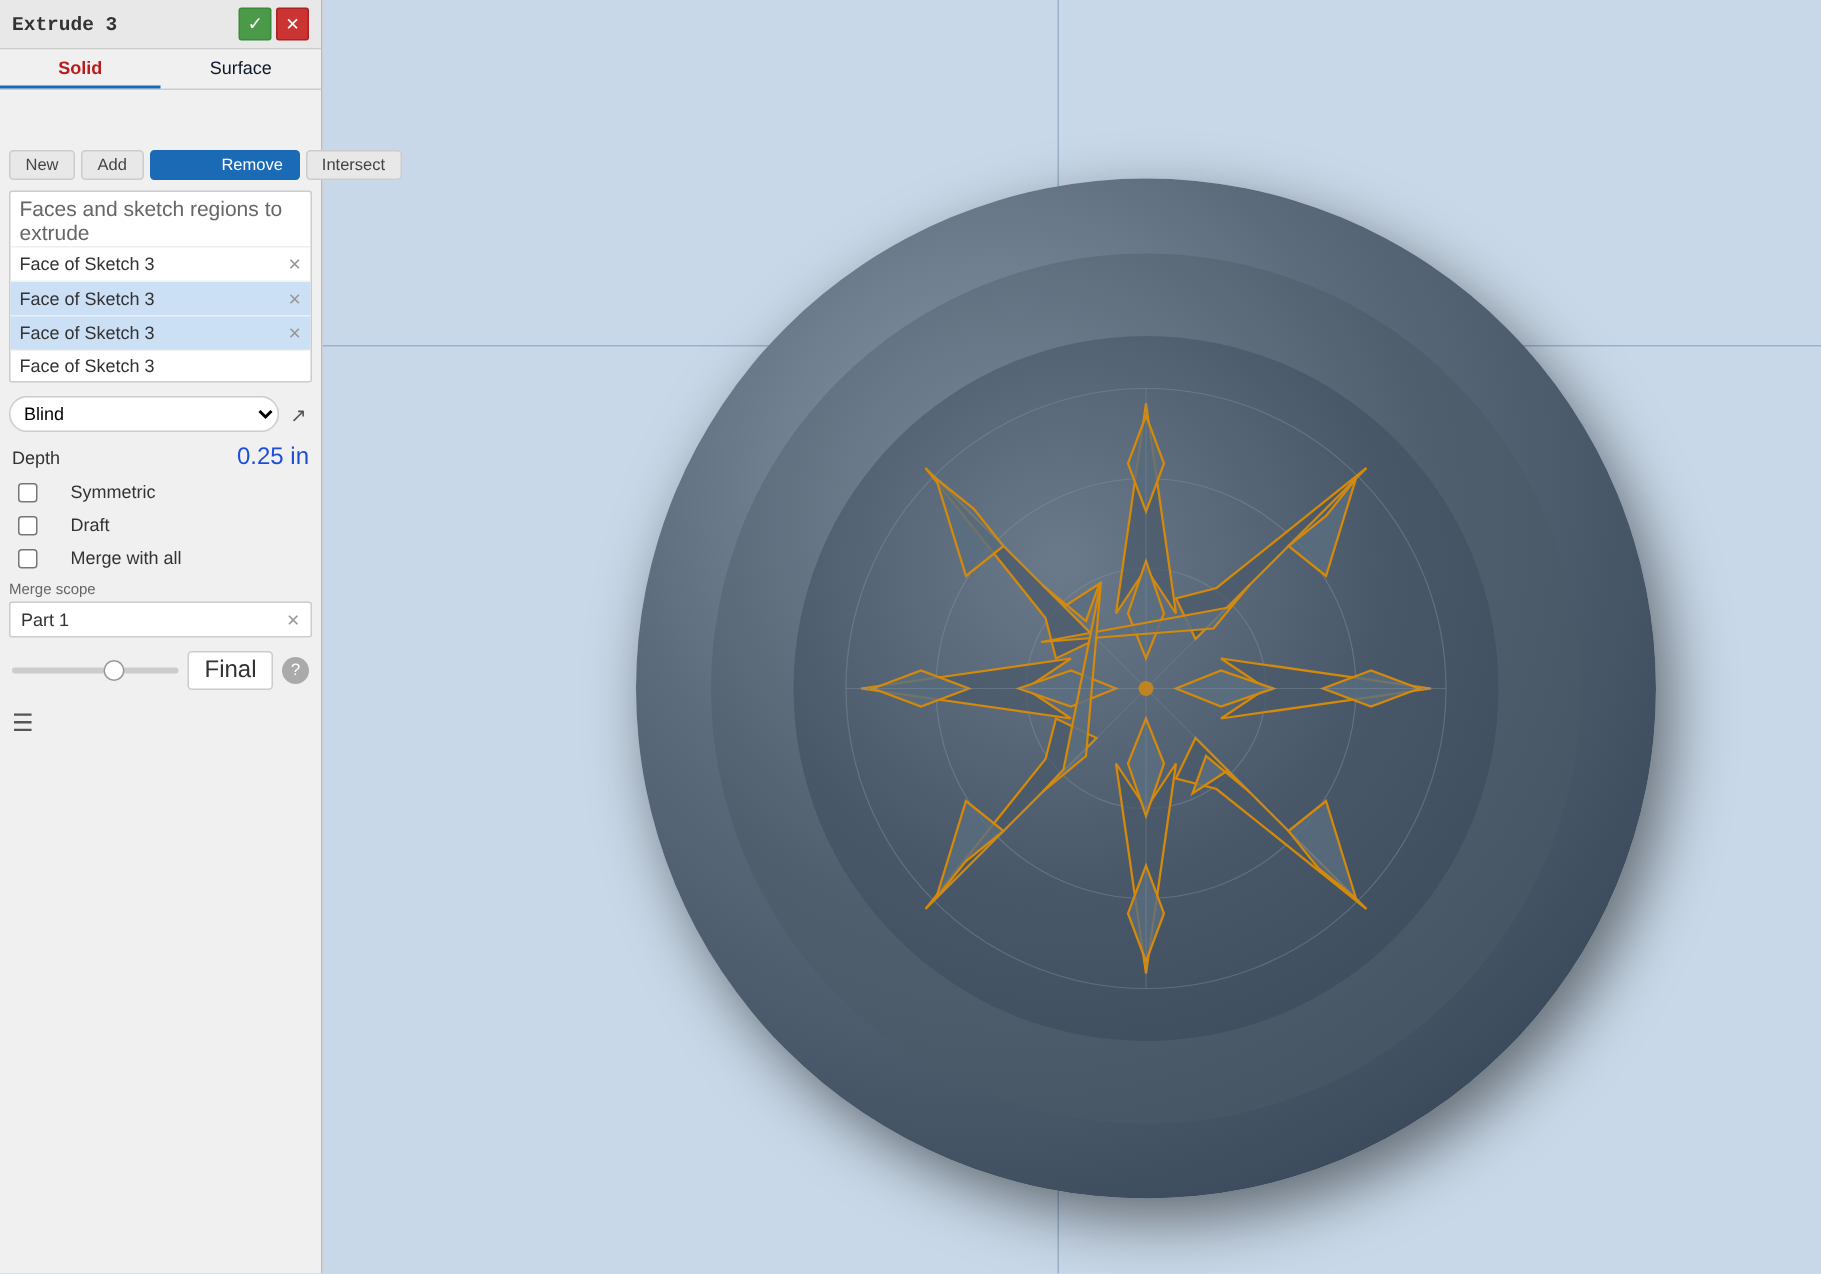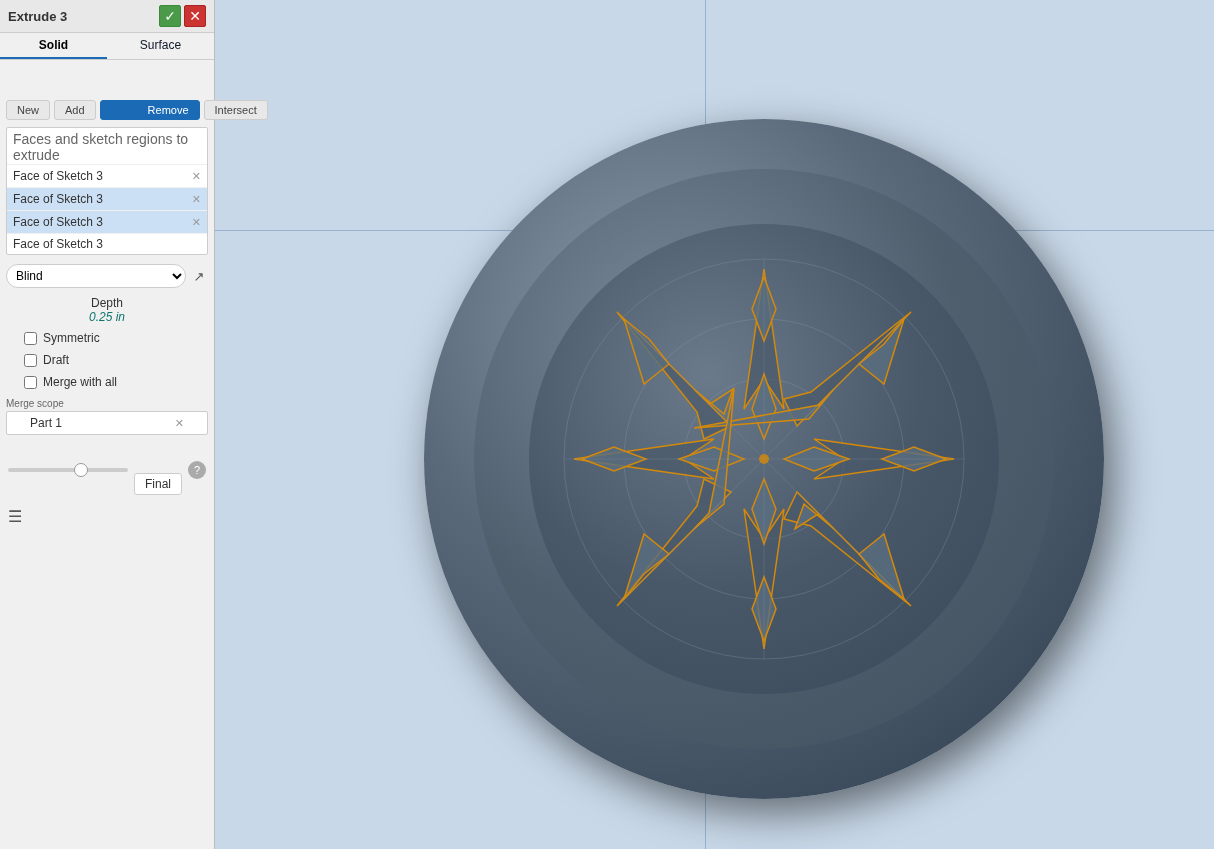--- a/index.html
+++ b/index.html
@@ -25,20 +25,21 @@
       z-index: 10;
     }
 
     .panel-header {
       background: #e8e8e8;
       border-bottom: 1px solid #ccc;
       padding: 5px 8px;
       display: flex;
       align-items: center;
       justify-content: space-between;
+      font-family: Liberation Mono, monospace;
     }
 
     .panel-title {
       font-size: 13px;
       font-weight: bold;
       color: #333;
     }
 
     .header-buttons {
       display: flex;
@@ -83,21 +84,21 @@
       flex: 1;
       text-align: center;
       padding: 5px 4px;
       cursor: pointer;
       font-size: 12px;
       color: #0f172a;
       border-bottom: 2px solid transparent;
     }
 
     .tab.active {
-      color: #000000;
+      color: #b91c1c;
       border-bottom: 2px solid #1a6ab5;
       font-weight: bold;
     }
 
     .op-tabs {
       display: flex;
       padding: 5px 6px 3px 6px;
       gap: 4px;
       background: #f0f0f0;
     }
@@ -196,34 +197,32 @@
       font-size: 13px;
     }
 
     .depth-row {
       display: flex;
       align-items: center;
       justify-content: space-between;
       padding: 3px 8px;
       font-size: 12px;
       color: #333;
-      flex-direction: column;
     }
 
     .depth-value {
-      color: #0f766e;
-      font-size: 12px;
-      font-style: italic;
+      color: #1d4ed8;
+      font-size: 16px;
     }
 
     .checkbox-row {
       display: flex;
       align-items: center;
-      padding: 4px 24px;
-      gap: 6px;
+      padding: 4px 12px;
+      gap: 22px;
       font-size: 12px;
       color: #333;
       cursor: pointer;
     }
 
     .checkbox-row input[type=checkbox] {
       margin: 0;
       cursor: pointer;
     }
 
@@ -234,21 +233,21 @@
     .merge-scope-label {
       font-size: 10px;
       color: #666;
       margin-bottom: 2px;
     }
 
     .merge-scope-field {
       display: flex;
       align-items: flex-end;
       justify-content: space-between;
-      padding: 4px 23px;
+      padding: 4px 7px;
       border: 1px solid #ccc;
       background: white;
       border-radius: 2px;
       font-size: 12px;
       color: #333;
       gap: 36px;
     }
 
     .slider-row {
       display: flex;
@@ -272,27 +271,26 @@
       border: 1px solid #999;
       border-radius: 50%;
       position: absolute;
       top: -5px;
       left: 55%;
       cursor: pointer;
     }
 
     .final-btn {
       padding: 3px 10px;
-      font-size: 12px;
+      font-size: 16px;
       background: white;
       border: 1px solid #ccc;
       border-radius: 3px;
       cursor: pointer;
       color: #333;
-      margin-top: 29px;
     }
 
     .help-btn {
       width: 18px;
       height: 18px;
       border-radius: 50%;
       background: #aaa;
       color: white;
       font-size: 11px;
       display: flex;

